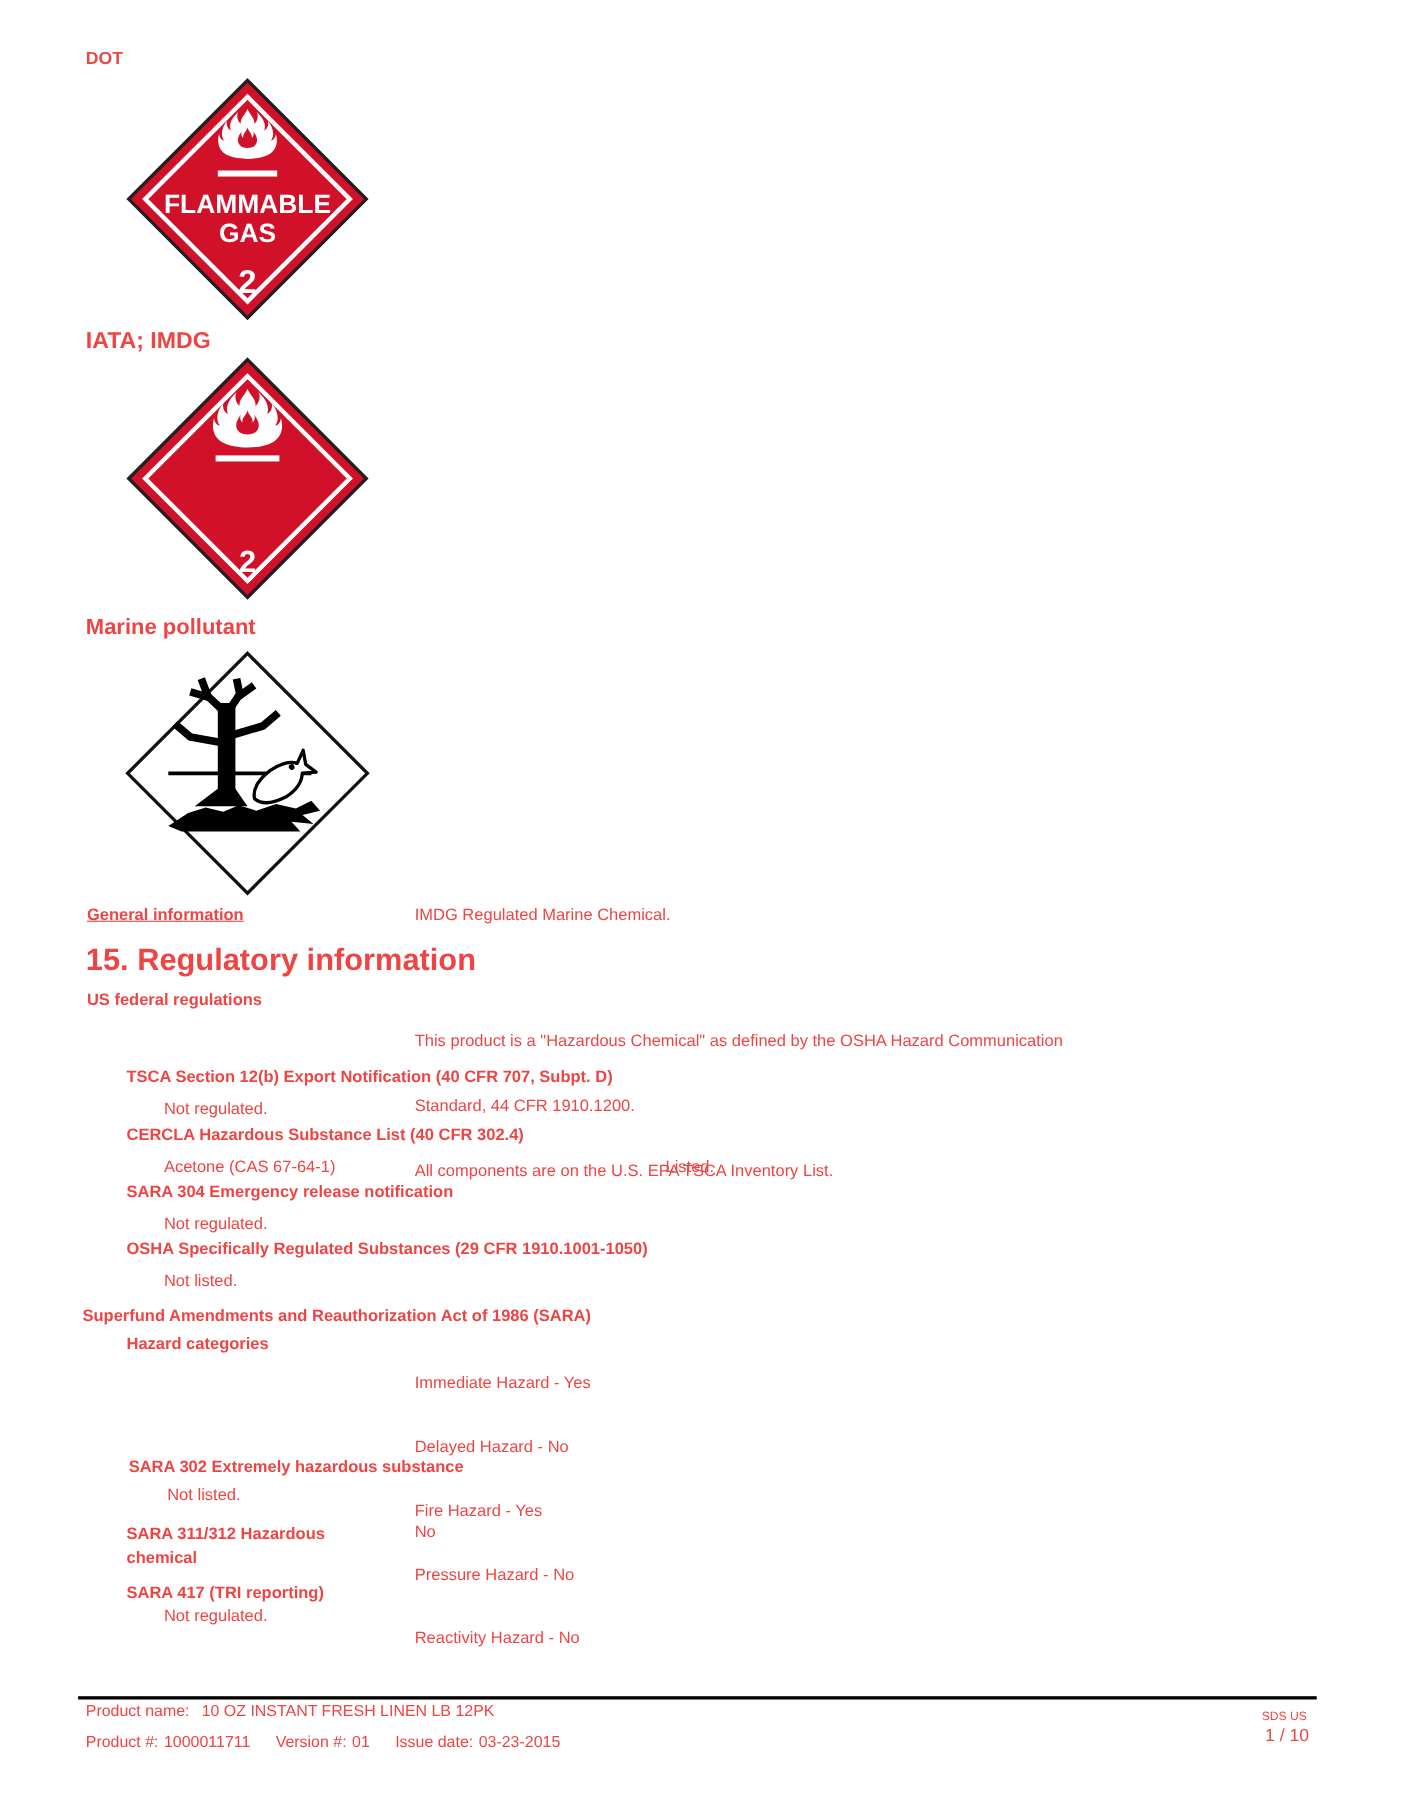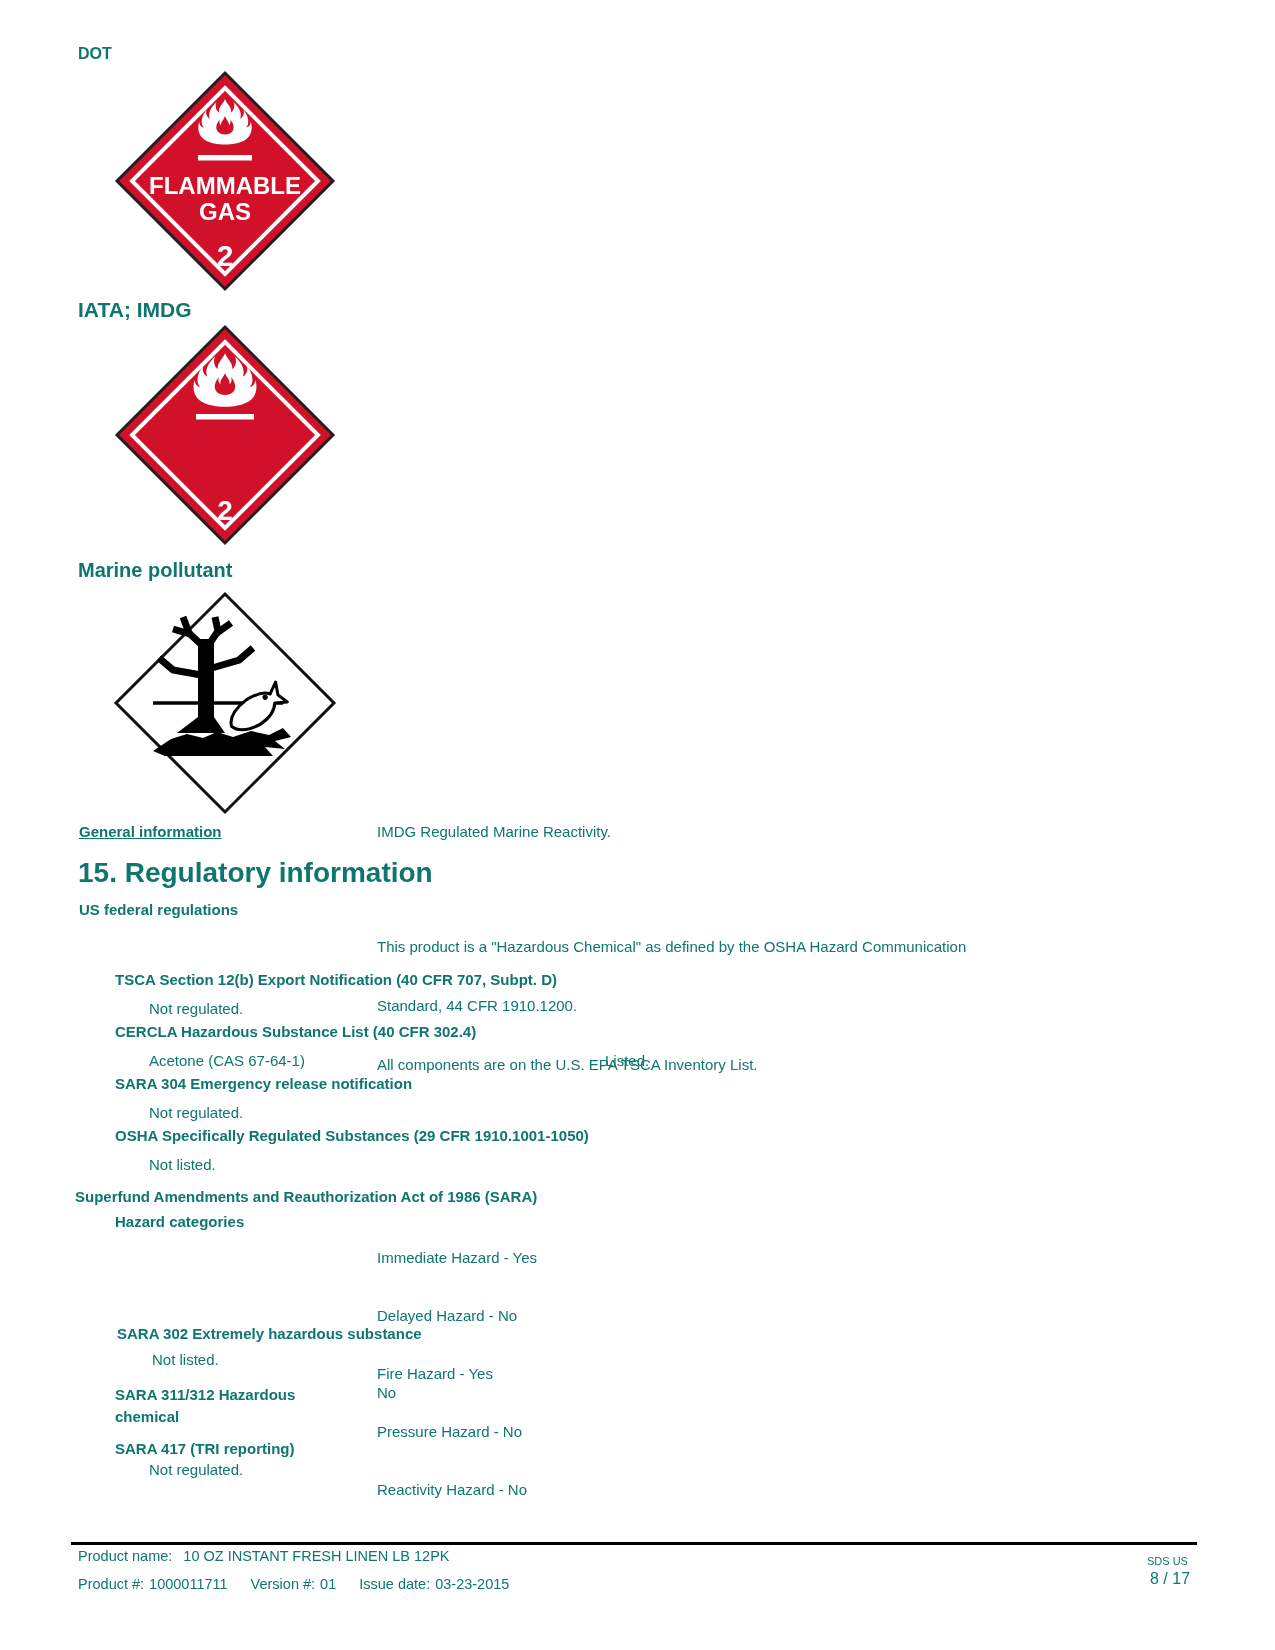--- a/index.html
+++ b/index.html
@@ -2,21 +2,21 @@
 <html><head>
 <meta charset="utf-8">
 <style>
   * { margin:0; padding:0; box-sizing:border-box; }
   html,body { background:#ffffff; }
   .page {
     position:relative;
     width:1275px; height:1650px;
     background:#ffffff;
     font-family:"Liberation Sans", sans-serif;
-    color:#0f766e;
+    color:#ef4444;
     overflow:hidden;
   }
   .abs { position:absolute; white-space:pre; font-size:15px; line-height:18px; }
   .b { font-weight:700; }
   .sec-title { font-size:28px; line-height:22px; font-weight:700; }
   .val-block div { font-size:15px; line-height:23px; white-space:pre; }
   .haz-block div { font-size:15px; line-height:22px; white-space:pre; }
   .wrap2 { white-space:normal; width:230px; line-height:22px; }
   .rule { position:absolute; background:#000; }
   .f-small { font-size:11px; line-height:13px; }
@@ -90,21 +90,21 @@
       <path d="M93 58 L76 42 L70 26"></path>
       <path d="M77 43 L60 38"></path>
       <path d="M93 58 L105 40 L102 26"></path>
       <path d="M104 42 L118 32"></path>
       <path d="M88 84 L60 79 L46 67"></path>
       <path d="M99 77 L126 69 L140 57"></path>
     </g>
   </svg>
 
   <div class="abs b" style="left:79px; top:823px;text-decoration:underline;">General information</div>
-  <div class="abs" style="left:377px; top:823px;">IMDG Regulated Marine Reactivity.</div>
+  <div class="abs" style="left:377px; top:823px;">IMDG Regulated Marine Chemical.</div>
 
   <div class="abs sec-title" style="left:78px; top:862px;">15. Regulatory information</div>
 
   <div class="abs b" style="left:79px; top:901px;">US federal regulations</div>
   <div class="abs val-block" style="left:377px; top:899px;">
     <div>This product is a "Hazardous Chemical" as defined by the OSHA Hazard Communication</div>
     <div>Standard, 44 CFR 1910.1200.</div>
     <div>All components are on the U.S. EPA TSCA Inventory List.</div>
   </div>
 
@@ -140,15 +140,15 @@
 
   <div class="abs b" style="left:115px; top:1440px;">SARA 417 (TRI reporting)</div>
   <div class="abs" style="left:149px; top:1461px;">Not regulated.</div>
 
   <div class="rule" style="left:71px; top:1542px; width:1126px; height:2.5px;"></div>
 
   <div class="abs f-foot" style="left:78px; top:1548px;"><span>Product name:</span><span style="display:inline-block; width:11px;"></span><span>10 OZ INSTANT FRESH LINEN LB 12PK</span></div>
   <div class="abs f-small" style="left:1147px; top:1555px;">SDS US</div>
 
   <div class="abs f-foot" style="left:78px; top:1576px;"><span>Product #:</span><span style="display:inline-block; width:5px;"></span><span>1000011711</span><span style="display:inline-block; width:23px;"></span><span>Version #:</span><span style="display:inline-block; width:5px;"></span><span>01</span><span style="display:inline-block; width:23px;"></span><span>Issue date:</span><span style="display:inline-block; width:5px;"></span><span>03-23-2015</span></div>
-  <div class="abs f-page" style="left:1150px; top:1570px;">8 / 17</div>
+  <div class="abs f-page" style="left:1150px; top:1570px;">1 / 10</div>
 
 </div>
 
 </body></html>

